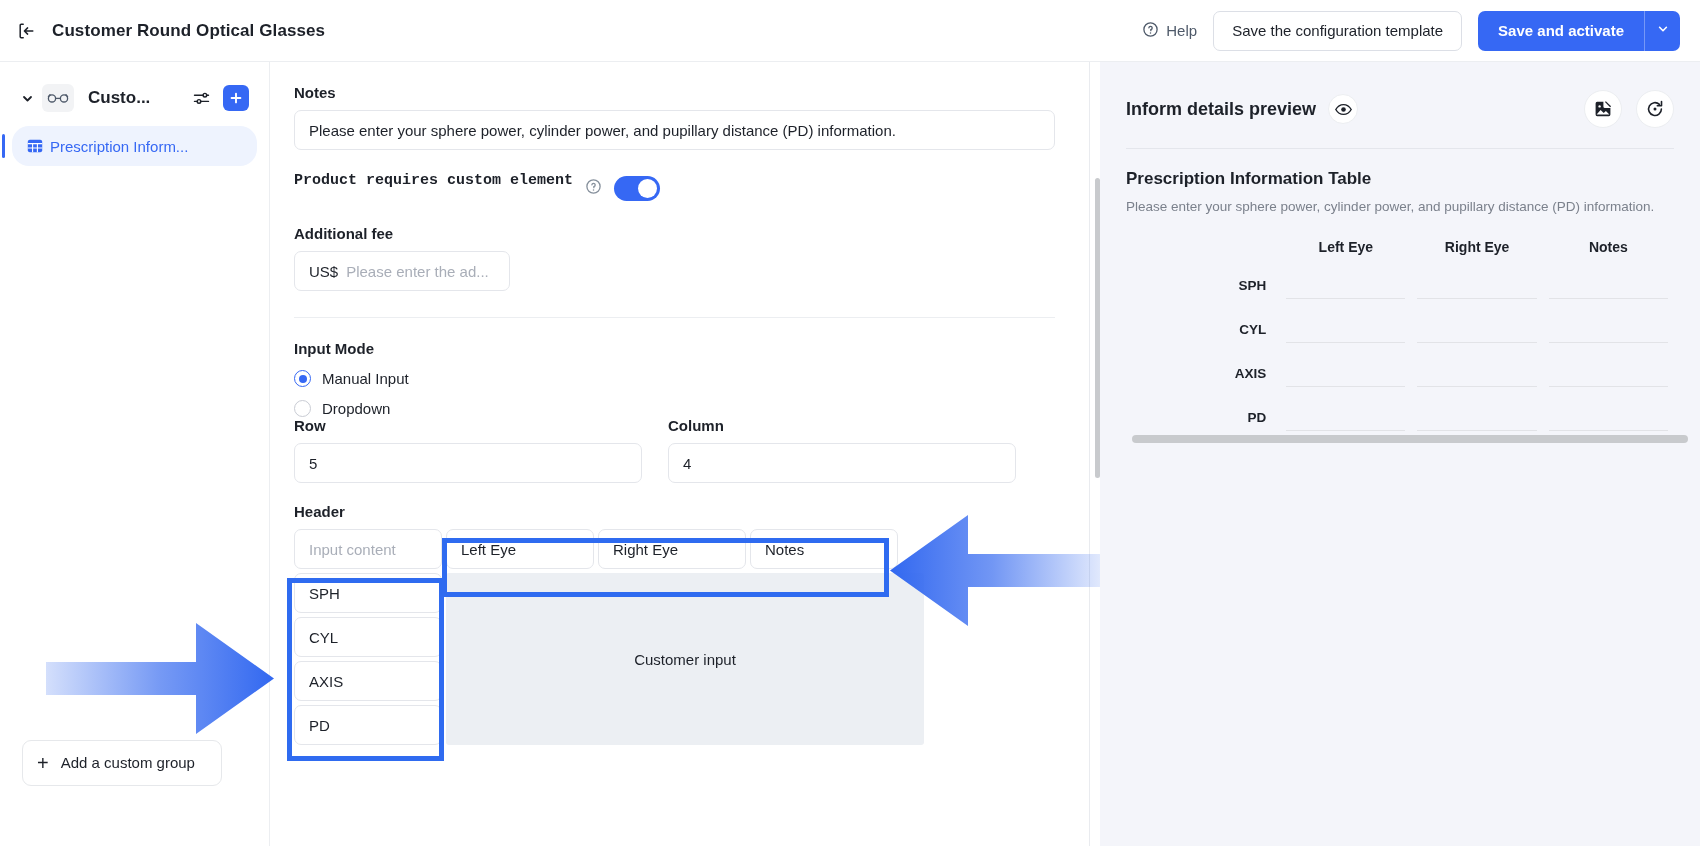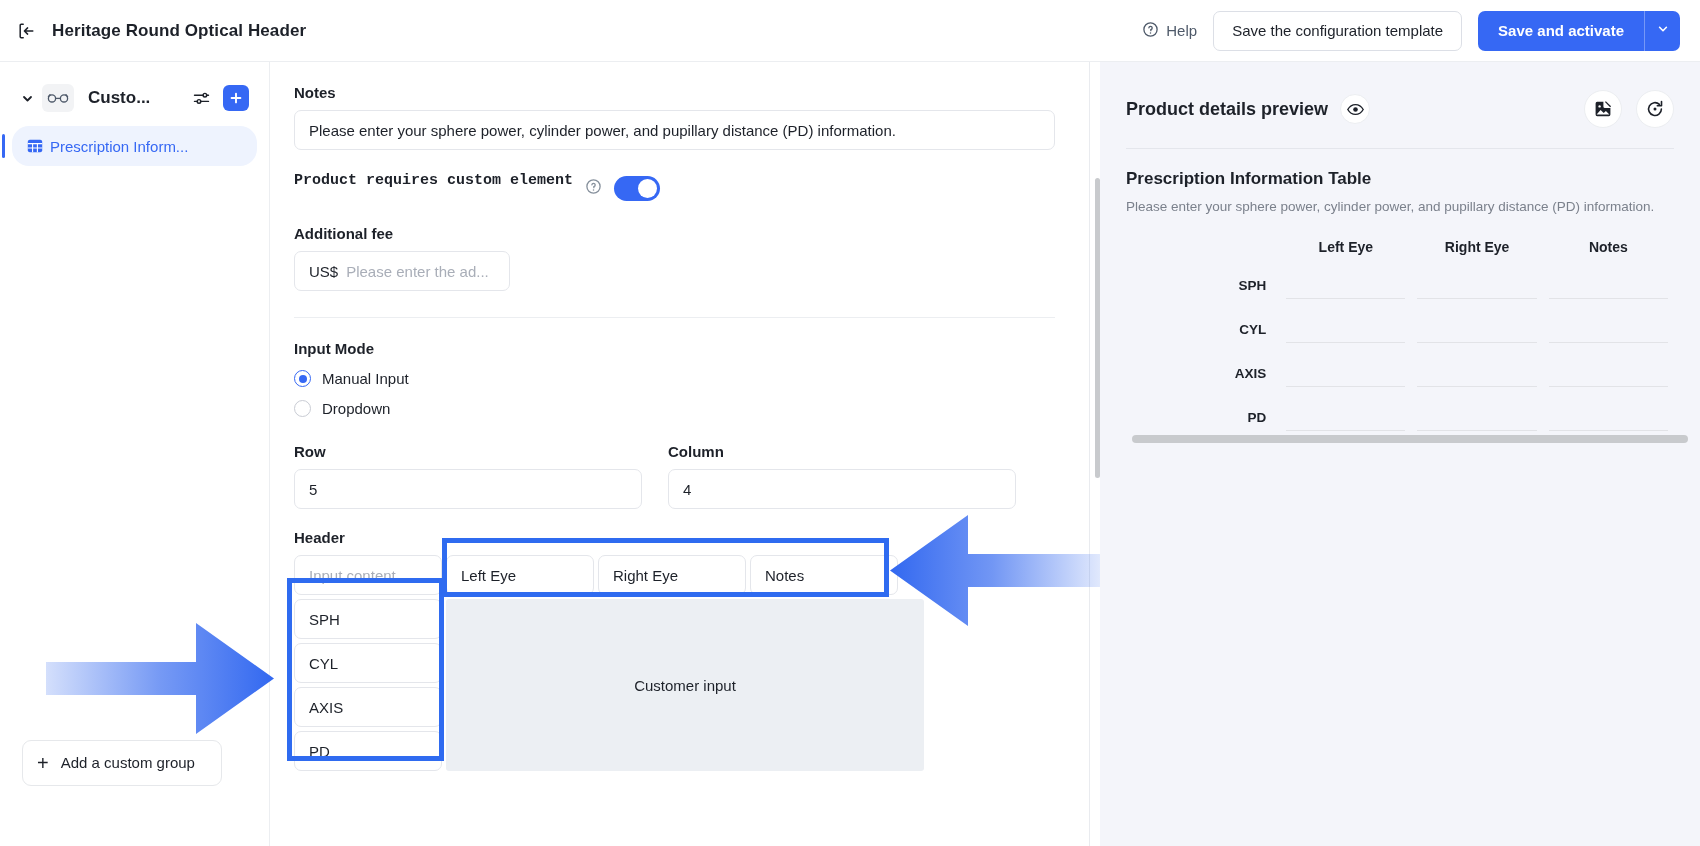--- a/index.html
+++ b/index.html
@@ -139,21 +139,21 @@
     width: 17px; height: 17px; border-radius: 50%;
     border: 1.5px solid #c9ccd4; background: #fff;
     display: flex; align-items: center; justify-content: center; flex: none;
   }
   .radio.checked { border-color: #3668f4; }
   .radio.checked::after {
     content: ""; width: 8px; height: 8px; border-radius: 50%; background: #3668f4;
   }
   .radio-label { font-size: 15px; color: #1d2129; }
 
-  .rc-row { display: flex; gap: 26px; margin-top: 26px; }
+  .rc-row { display: flex; gap: 26px; }
   .rc-col { width: 348px; }
 
   .header-section { margin-top: 20px; position: relative; }
   .grid-head { display: flex; gap: 4px; }
   .cell-input {
     width: 148px; height: 40px; border: 1px solid #e4e6eb; border-radius: 7px;
     padding: 0 14px; font-size: 15px; color: #1d2129; background: #fff;
     font-family: inherit; outline: none; display: flex; align-items: center;
   }
   .cell-input.ph { color: #a9aeb8; }
@@ -222,21 +222,21 @@
 
 <div id="app">
 
   <div class="topbar">
     <div class="back-btn">
       <svg width="20" height="20" viewBox="0 0 20 20" fill="none">
         <path d="M6.2 3.2H4.2a1 1 0 0 0-1 1v11.6a1 1 0 0 0 1 1h2" stroke="#1d2129" stroke-width="1.5" stroke-linecap="round"></path>
         <path d="M15.8 10H7.6M10.6 6.9 7.4 10l3.2 3.1" stroke="#1d2129" stroke-width="1.5" stroke-linecap="round" stroke-linejoin="round"></path>
       </svg>
     </div>
-    <div class="page-title">Heritage Round Optical Header</div>
+    <div class="page-title">Customer Round Optical Glasses</div>
 
     <div class="topbar-right">
       <div class="help-link">
         <span>
           <svg width="17" height="17" viewBox="0 0 17 17" fill="none">
             <circle cx="8.5" cy="8.5" r="6.6" stroke="#4e5969" stroke-width="1.3"></circle>
             <path d="M6.9 6.8a1.65 1.65 0 1 1 1.95 1.75v1.1" stroke="#4e5969" stroke-width="1.3" stroke-linecap="round"></path>
             <circle cx="8.5" cy="11.9" r=".75" fill="#4e5969"></circle>
           </svg>
         </span>
@@ -401,21 +401,21 @@
         <stop offset="0" stop-color="#3b6ef0" stop-opacity="0.22"></stop>
         <stop offset="0.5" stop-color="#3b6ef0" stop-opacity="0.70"></stop>
         <stop offset="1" stop-color="#3268f0" stop-opacity="1"></stop>
       </linearGradient>
     </defs>
     <path d="M2 41 H152 V2 L230 57.5 L152 113 V74 H2 Z" fill="url(#gradRight)"></path>
   </svg>
 
   <div class="preview">
     <div class="preview-head">
-      <span class="preview-title">Product details preview</span>
+      <span class="preview-title">Inform details preview</span>
       <span class="eye-circle">
         <svg width="19" height="19" viewBox="0 0 19 19" fill="none">
           <path d="M1.8 9.5S4.6 4.6 9.5 4.6 17.2 9.5 17.2 9.5 14.4 14.4 9.5 14.4 1.8 9.5 1.8 9.5Z" stroke="#1d2129" stroke-width="1.4"></path>
           <circle cx="9.5" cy="9.5" r="2.3" fill="#1d2129"></circle>
         </svg>
       </span>
       <span class="preview-actions">
         <span class="round-btn">
           <svg width="20" height="20" viewBox="0 0 20 20" fill="none">
             <path d="M2.6 4.4a1.6 1.6 0 0 1 1.6-1.6h6.2v4.6a1.6 1.6 0 0 0 1.6 1.6h5.4v6.6a1.6 1.6 0 0 1-1.6 1.6H4.2a1.6 1.6 0 0 1-1.6-1.6V4.4Z" fill="#1d2129"></path>

